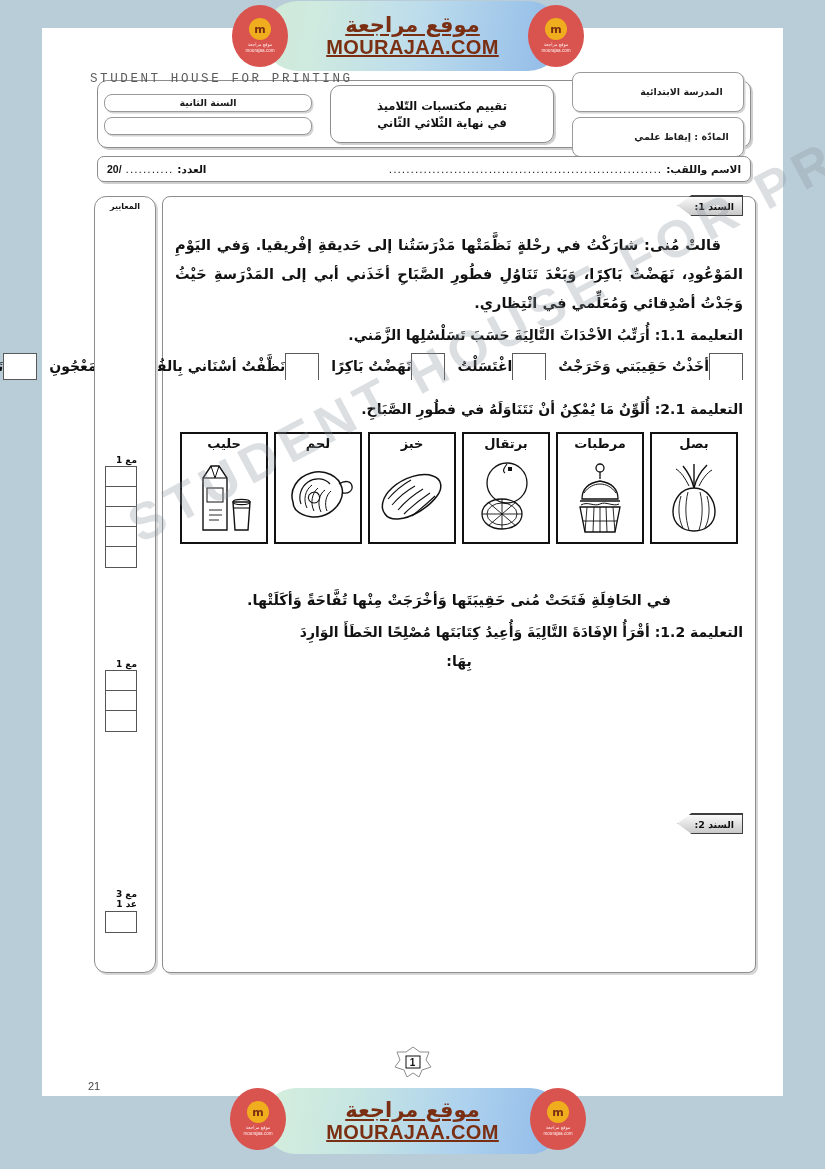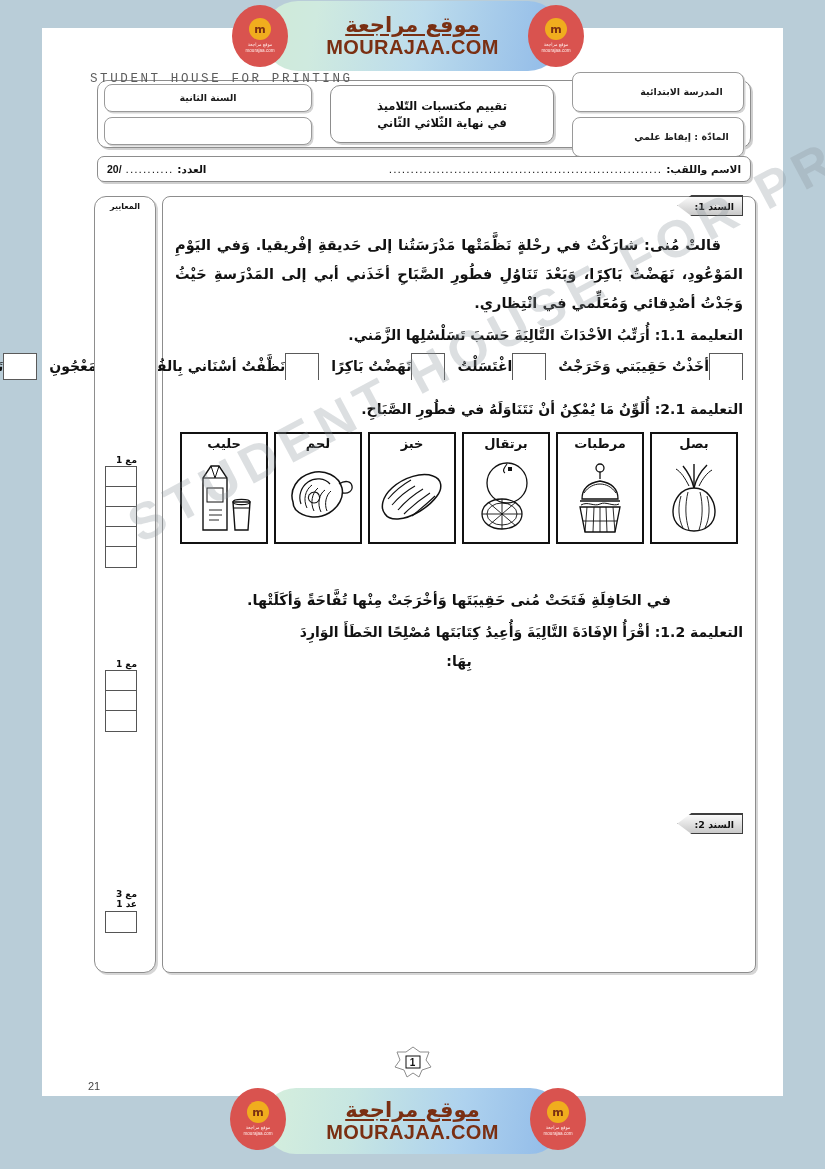--- a/index.html
+++ b/index.html
@@ -59,20 +59,21 @@
     font-weight: bold;
     color: #7a2f12;
     text-decoration: underline;
     letter-spacing: .5px;
     line-height: 1.05;
   }
   .promo-en {
     font-size: 20px;
     font-weight: bold;
     color: #7a2f12;
+    text-decoration: underline;
     letter-spacing: .4px;
     font-family: "Liberation Sans", sans-serif;
     line-height: 1.05;
   }
   .promo-logo {
     position: absolute;
     width: 56px; height: 62px;
     border-radius: 50%;
     background: #d9534f;
     display: flex;
@@ -163,21 +164,21 @@
     border: 1.6px solid #8d8d8d;
     border-radius: 10px;
     background: #fff;
     box-shadow: 2px 2px 0 #d0d0d0;
     display: flex; flex-direction: column;
     align-items: center; justify-content: center;
     gap: 3px;
   }
   .hdr-center span { font-size: 11.5px; font-weight: bold; color: #111; }
   .hdr-left { width: 208px; }
-  .hdr-left .hdr-box { width: 208px; height: 28px; }
+  .hdr-left .hdr-box { width: 208px; height: 18px; }
 
   .name-row {
     position: absolute;
     left: 55px; top: 128px;
     width: 654px; height: 26px;
     border: 1.5px solid #8d8d8d;
     border-radius: 7px;
     background: #fff;
     box-shadow: 2px 2px 0 #cfcfcf;
     display: flex;

